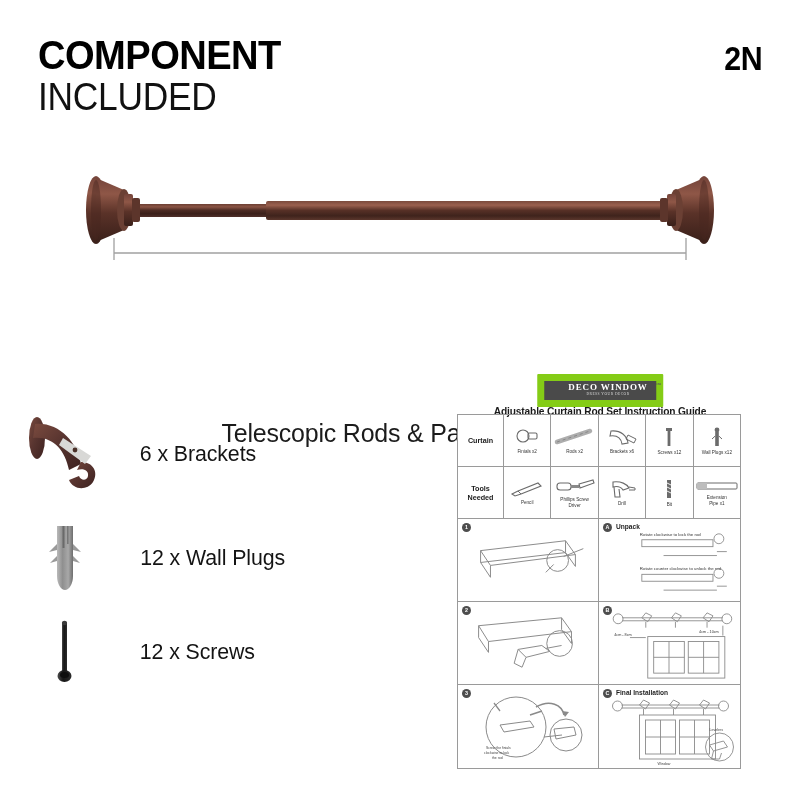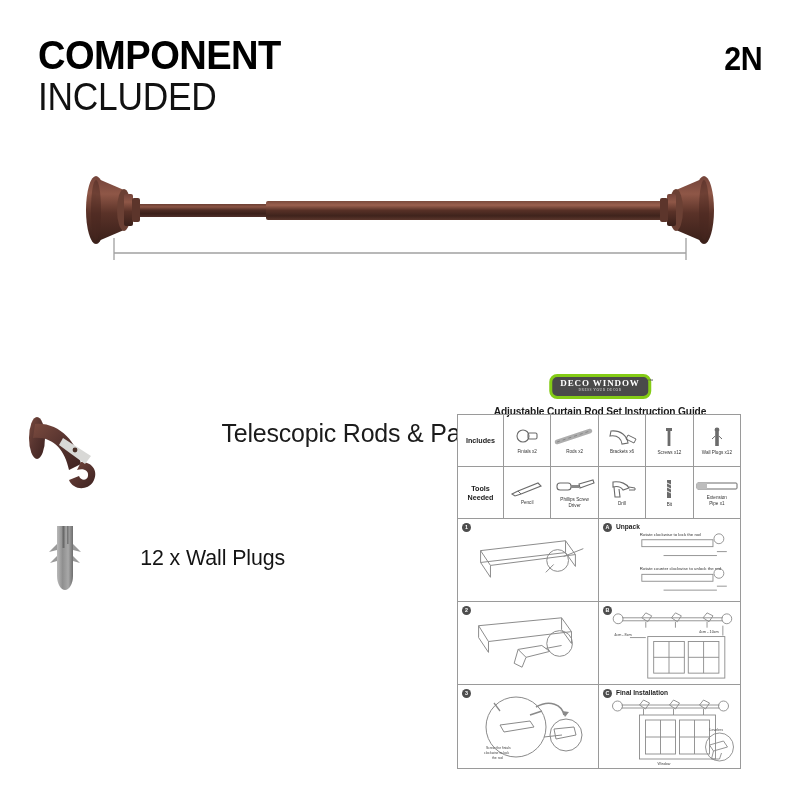--- a/index.html
+++ b/index.html
@@ -56,26 +56,26 @@
   .part-label span{display:inline-block;transform:scaleX(0.97);}
 
   
   .guide{
     position:absolute;left:457px;top:372px;width:286px;height:400px;
     background:#fff;
   }
   .guide-logo{
     position:absolute;left:50%;top:2px;transform:translateX(-50%);
     background:#4a4a4a;color:#fff;
-    padding:2px 8px 3px 8px;
-    border-radius:8px;
+    padding:2px 8px 3px 24px;
+    border-radius:1px;
     font-family:"Liberation Serif", serif;
     font-size:9px;letter-spacing:0.9px;font-weight:700;
     white-space:nowrap;line-height:1.1;
-    border:3px solid #84cc16;
+    border:7px solid #84cc16;
   }
   .guide-logo .sub{
     display:block;font-size:3.6px;letter-spacing:0.5px;font-weight:400;
     text-align:center;color:#d8d8d8;margin-top:0px;
   }
   .guide-tm{position:absolute;right:-6px;top:1px;font-size:5px;color:#555;}
   .guide-title{
     position:absolute;left:0;top:34px;width:286px;text-align:center;
     font-size:10.2px;font-weight:700;color:#1a1a1a;letter-spacing:-0.15px;
   }
@@ -210,20 +210,23 @@
           <ellipse cx="18" cy="26" rx="8" ry="21" fill="url(#brGrad)"></ellipse>
 
           <path d="M16 12 C40 10, 58 30, 62 52 L50 58 C46 38, 34 24, 14 26 Z" fill="url(#brGrad)"></path>
 
           <path d="M62 50 C74 50, 80 60, 74 70 C68 79, 54 78, 50 68 L60 64 C62 69, 68 69, 69 64 C70 58, 64 56, 58 58 Z" fill="url(#brGrad)"></path>
 
           <path d="M44 26 L72 44 L66 52 L40 33 Z" fill="#d8d8d6"></path>
           <circle cx="56" cy="38" r="2.4" fill="#4a3028"></circle>
         </svg>
       </div>
+      <div class="part-label">
+        <span>6 x Brackets</span>
+      </div>
     </div>
 
     <div class="part-row" style="top:104px;">
       <div class="part-icon">
         <svg width="92" height="84" viewBox="0 0 92 84">
           <defs>
             <linearGradient id="wpGrad" x1="0" y1="0" x2="1" y2="0">
               <stop offset="0%" stop-color="#b9b9b9"></stop>
               <stop offset="35%" stop-color="#8f8f8f"></stop>
               <stop offset="70%" stop-color="#a8a8a8"></stop>
@@ -237,37 +240,57 @@
           <path d="M54 28 L62 36 L54 34 Z" fill="#9a9a9a"></path>
           <path d="M38 40 L31 47 L38 45 Z" fill="#9a9a9a"></path>
           <path d="M54 40 L61 47 L54 45 Z" fill="#9a9a9a"></path>
         </svg>
       </div>
       <div class="part-label">
         <span>12 x Wall Plugs</span>
       </div>
     </div>
 
+    <div class="part-row" style="top:198px;">
+      <div class="part-icon">
+        <svg width="92" height="84" viewBox="0 0 92 84">
+          <defs>
+            <linearGradient id="scGrad" x1="0" y1="0" x2="1" y2="0">
+              <stop offset="0%" stop-color="#4a4a4a"></stop>
+              <stop offset="40%" stop-color="#161616"></stop>
+              <stop offset="100%" stop-color="#2c2c2c"></stop>
+            </linearGradient>
+          </defs>
+          <rect x="43" y="12" width="5" height="52" rx="1" fill="url(#scGrad)"></rect>
+          <ellipse cx="45.5" cy="13" rx="2.6" ry="2.2" fill="#3a3a3a"></ellipse>
+          <ellipse cx="45.5" cy="66" rx="7" ry="6" fill="url(#scGrad)"></ellipse>
+          <ellipse cx="45.5" cy="65" rx="4.5" ry="3" fill="#0e0e0e"></ellipse>
+        </svg>
+      </div>
+      <div class="part-label">
+        <span>12 x Screws</span>
+      </div>
+    </div>
 
   </div>
 
   <div class="guide">
 
     <div class="guide-logo">
       <span>DECO WINDOW</span>
       <span class="sub">DRESS YOUR DECOR</span>
       <span class="guide-tm">™</span>
     </div>
 
     <div class="guide-title">Adjustable Curtain Rod Set Instruction Guide</div>
 
     <div class="guide-table">
 
       <div class="g-row row-includes">
-        <div class="g-rowhead">Includes</div>
+        <div class="g-rowhead">Curtain</div>
         <div class="g-cells">
           <div class="g-cell">
             <svg width="30" height="20" viewBox="0 0 30 20">
               <circle cx="11" cy="9" r="6" fill="none" stroke="#6b6b6b" stroke-width="1.1"></circle>
               <rect x="16" y="6" width="9" height="6" rx="1.5" fill="none" stroke="#6b6b6b" stroke-width="1.1"></rect>
             </svg>
             <div class="cap">Finials x2</div>
           </div>
           <div class="g-cell">
             <svg width="42" height="20" viewBox="0 0 42 20">

